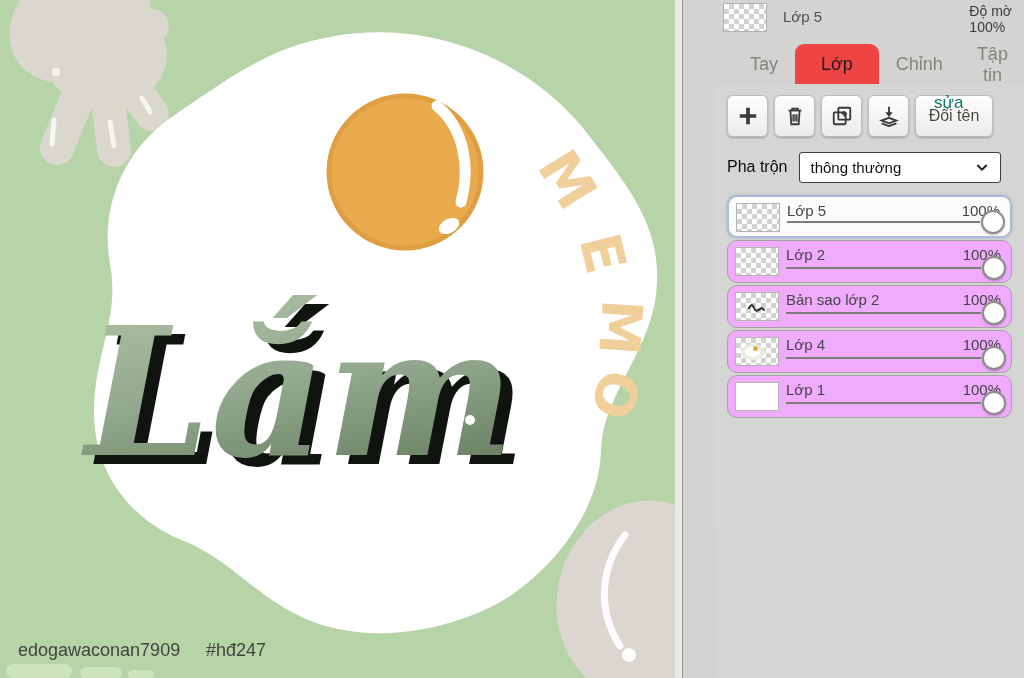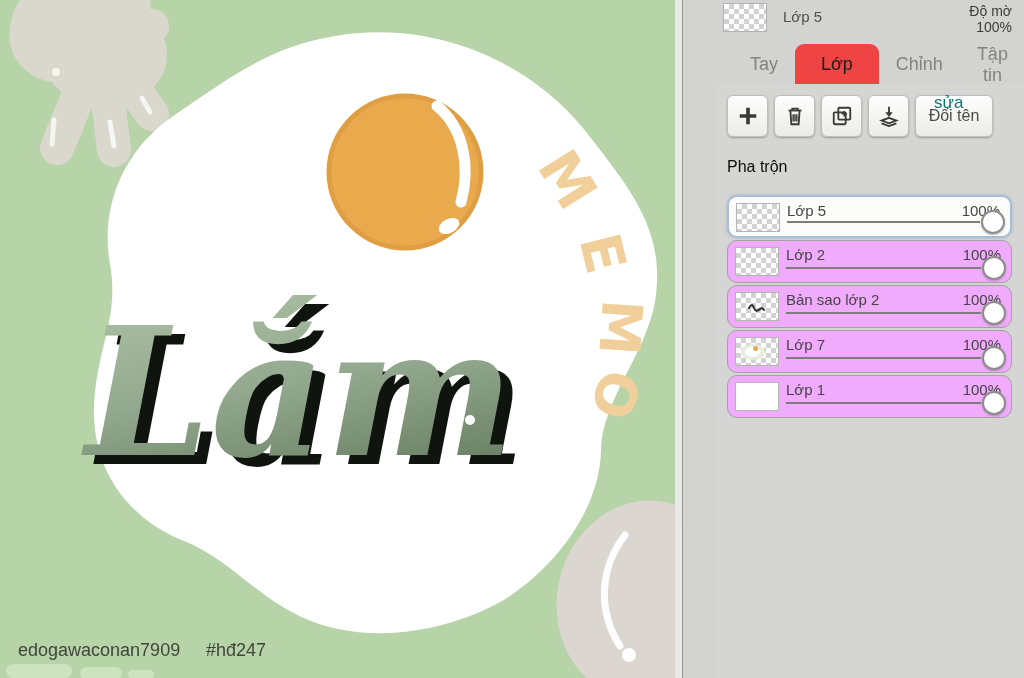--- a/index.html
+++ b/index.html
@@ -16,21 +16,21 @@
   
   .panel { width:341px; height:528px; background:#d3d3d1; position:relative;padding-left:32px; }
 
   .p-header { height:44px; display:flex; align-items:flex-start; padding:3px 12px 0 8px; }
   .thumb-hd { width:44px; height:29px; border:1px solid #b2b2b0; background:#fff; }
   .checker { background-color:#fff;
     background-image:linear-gradient(45deg,#d2d2d0 25%,transparent 25%,transparent 75%,#d2d2d0 75%),
                      linear-gradient(45deg,#d2d2d0 25%,transparent 25%,transparent 75%,#d2d2d0 75%);
     background-size:10px 10px; background-position:0 0,5px 5px; }
   .p-title { margin-left:16px; margin-top:5px; font-size:15px; color:#4f4f4d; }
-  .opacity-block { margin-left:auto; text-align:right; font-size:14px; color:#3c3c3a; line-height:16px; }
+  .opacity-block { margin-left:auto; font-size:14px; color:#3c3c3a; line-height:16px; }
 
   .tabs { height:40px; display:flex; align-items:stretch; padding-left:18px; }
   .tab { border:none; background:transparent; font-size:18px; color:#85837f; padding:0 17px; cursor:pointer; font-family:inherit; }
   .tab.active { background:#ef4444; border-radius:9px 9px 0 0; color:#1b1b19; padding:0 26px; }
 
   .content { padding:11px 12px 0 12px; background:#d5d5d3; height:594px; }
 
   .toolbar { position:relative; display:flex; gap:6px; height:46px; }
   .tbtn { width:41px; height:42px; border:1px solid #bdbdbb; border-radius:6px;
           background:linear-gradient(#fefefe,#ebebe9); box-shadow:0 1px 2px rgba(0,0,0,.28);
@@ -200,20 +200,26 @@
         </svg>
       </button>
       <button class="tbtn wide">
         <span>Đổi tên</span>
       </button>
       <span class="sua-overlay">sửa</span>
     </div>
 
     <div class="blend-row">
       <span class="blend-label">Pha trộn</span>
+      <div class="select">
+        <span>thông thường</span>
+        <svg width="16" height="16" viewBox="0 0 24 24" fill="none" stroke="#222" stroke-width="3">
+          <path d="M5 9l7 7 7-7"></path>
+        </svg>
+      </div>
     </div>
 
     <div class="layers">
 
       <div class="card sel">
         <div class="lthumb checker"></div>
         <span class="lname">Lớp 5</span>
         <span class="lpct">100%</span>
         <div class="track"></div>
         <div class="knob"></div>
@@ -238,21 +244,21 @@
         <div class="track"></div>
         <div class="knob"></div>
       </div>
 
       <div class="card">
         <div class="lthumb checker">
           <div class="mini-blob"></div>
           <div class="mini-white"></div>
           <div class="mini-yolk"></div>
         </div>
-        <span class="lname">Lớp 7</span>
+        <span class="lname">Lớp 4</span>
         <span class="lpct">100%</span>
         <div class="track"></div>
         <div class="knob"></div>
       </div>
 
       <div class="card">
         <div class="lthumb white"></div>
         <span class="lname">Lớp 1</span>
         <span class="lpct">100%</span>
         <div class="track"></div>

